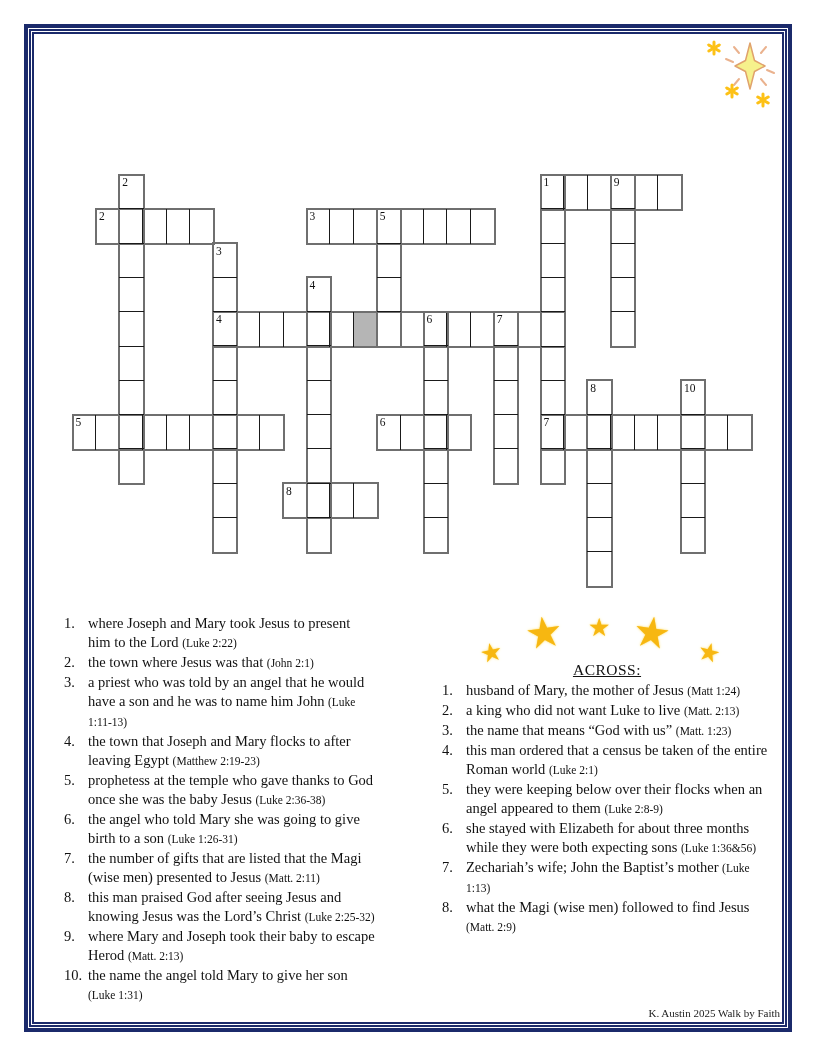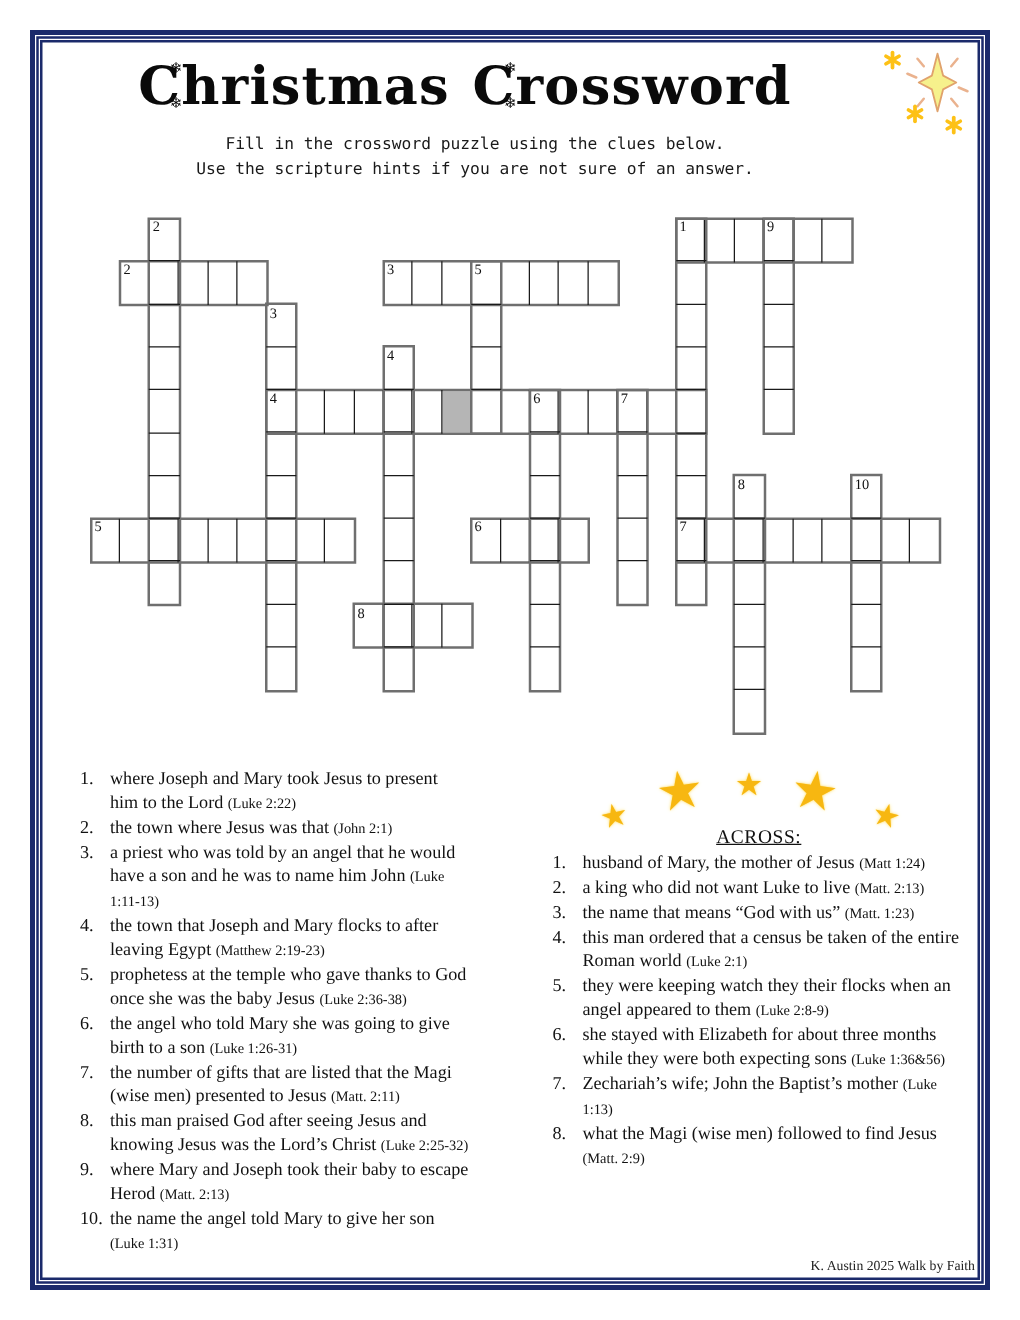--- a/index.html
+++ b/index.html
@@ -57,26 +57,21 @@
 <body>
 
 <div id="page">
 
   <div class="frame1">
     <div class="frame2">
       <div class="frame3"></div>
     </div>
   </div>
 
-  <div class="title"><span class="word"><span class="cap">C</span><span>hristmas</span></span><span class="word"><span class="cap">C</span><span>rossword</span></span></div>
-
-  <div class="subtitle">
-    <div>Fill in the crossword puzzle using the clues below.</div>
-    <div>Use the scripture hints if you are not sure of an answer.</div>
-  </div>
+
 
   <svg id="north-star" width="95" height="84" viewBox="0 0 95 84">
     <g stroke="#eab28e" stroke-width="2" stroke-linecap="round">
       <line x1="44" y1="20" x2="39" y2="14"></line>
       <line x1="66" y1="20" x2="71" y2="14"></line>
       <line x1="44" y1="46" x2="39" y2="52"></line>
       <line x1="66" y1="46" x2="71" y2="52"></line>
       <line x1="38" y1="29" x2="31" y2="26"></line>
       <line x1="72" y1="37" x2="79" y2="40"></line>
     </g>
@@ -330,21 +325,21 @@
       <div class="clue">
         <span class="num">3.</span>
         <span class="body"><span>the name that means “God with us”</span> <span class="ref">(Matt. 1:23)</span></span>
       </div>
       <div class="clue">
         <span class="num">4.</span>
         <span class="body"><span>this man ordered that a census be taken of the entire Roman world</span> <span class="ref">(Luke 2:1)</span></span>
       </div>
       <div class="clue">
         <span class="num">5.</span>
-        <span class="body"><span>they were keeping watch they their flocks when an angel appeared to them</span> <span class="ref">(Luke 2:8-9)</span></span>
+        <span class="body"><span>they were keeping below over their flocks when an angel appeared to them</span> <span class="ref">(Luke 2:8-9)</span></span>
       </div>
       <div class="clue">
         <span class="num">6.</span>
         <span class="body"><span>she stayed with Elizabeth for about three months while they were both expecting sons</span> <span class="ref">(Luke 1:36&amp;56)</span></span>
       </div>
       <div class="clue">
         <span class="num">7.</span>
         <span class="body"><span>Zechariah’s wife; John the Baptist’s mother</span> <span class="ref">(Luke 1:13)</span></span>
       </div>
       <div class="clue">

